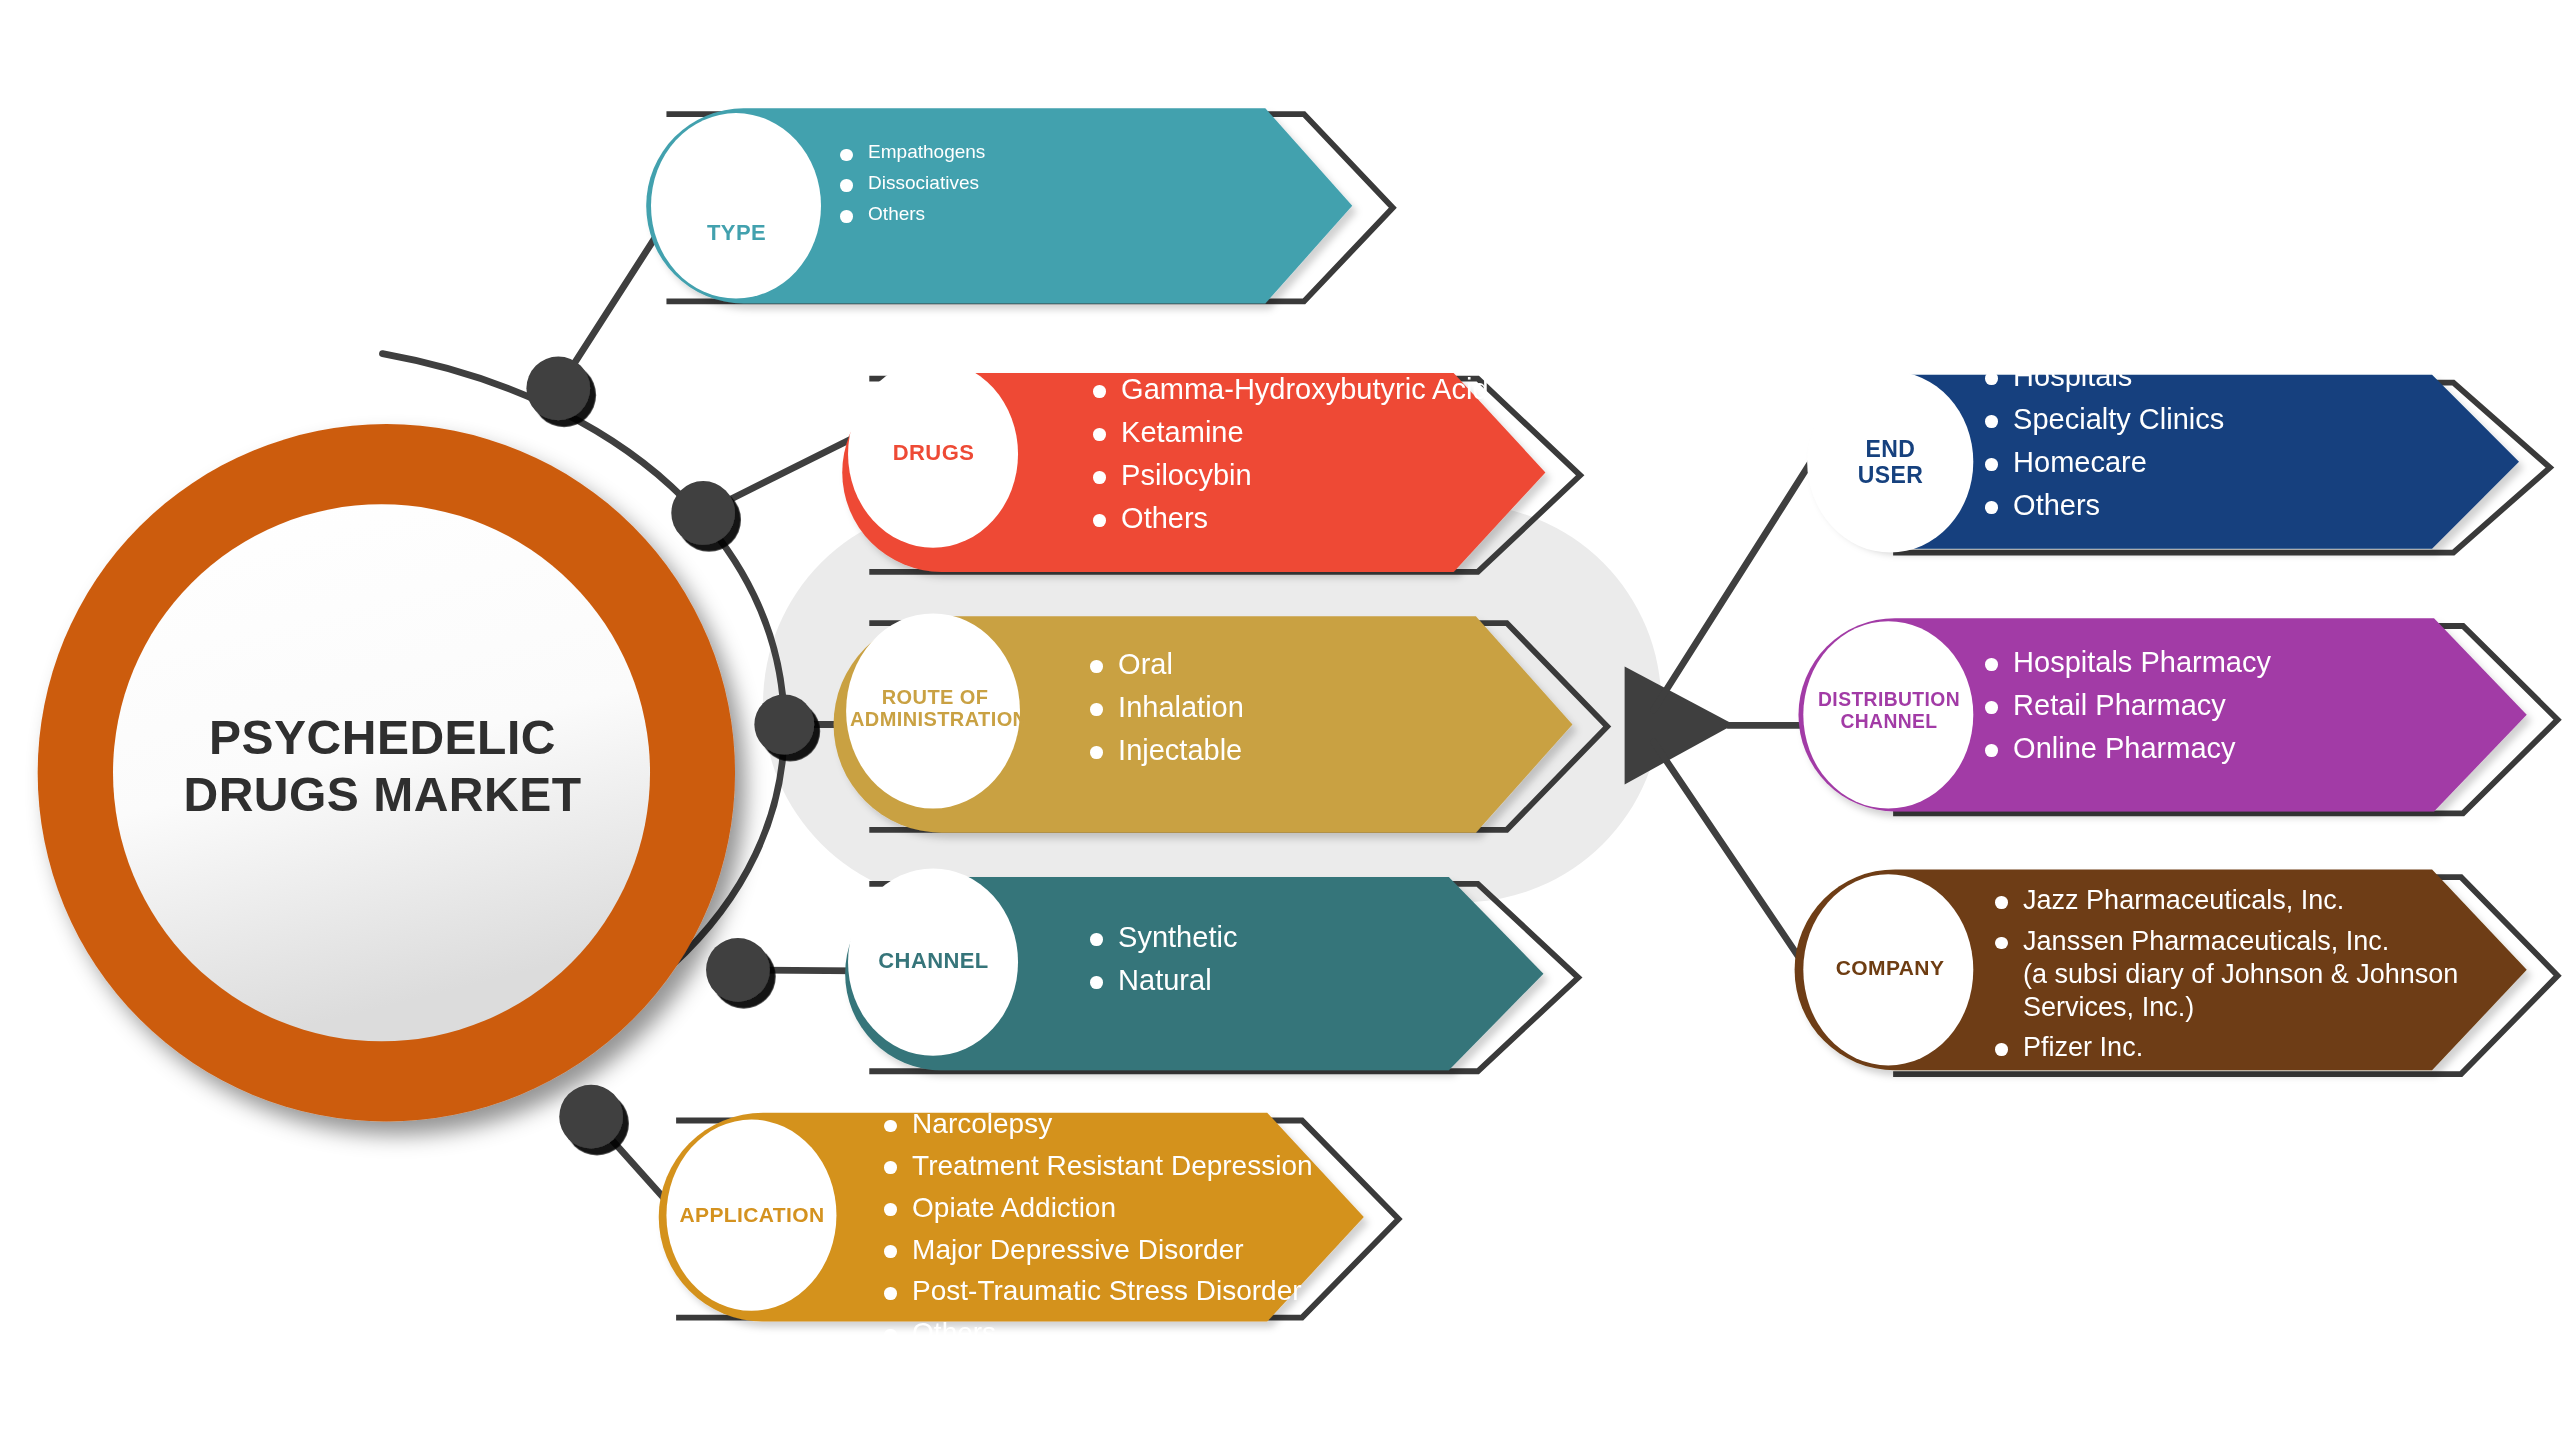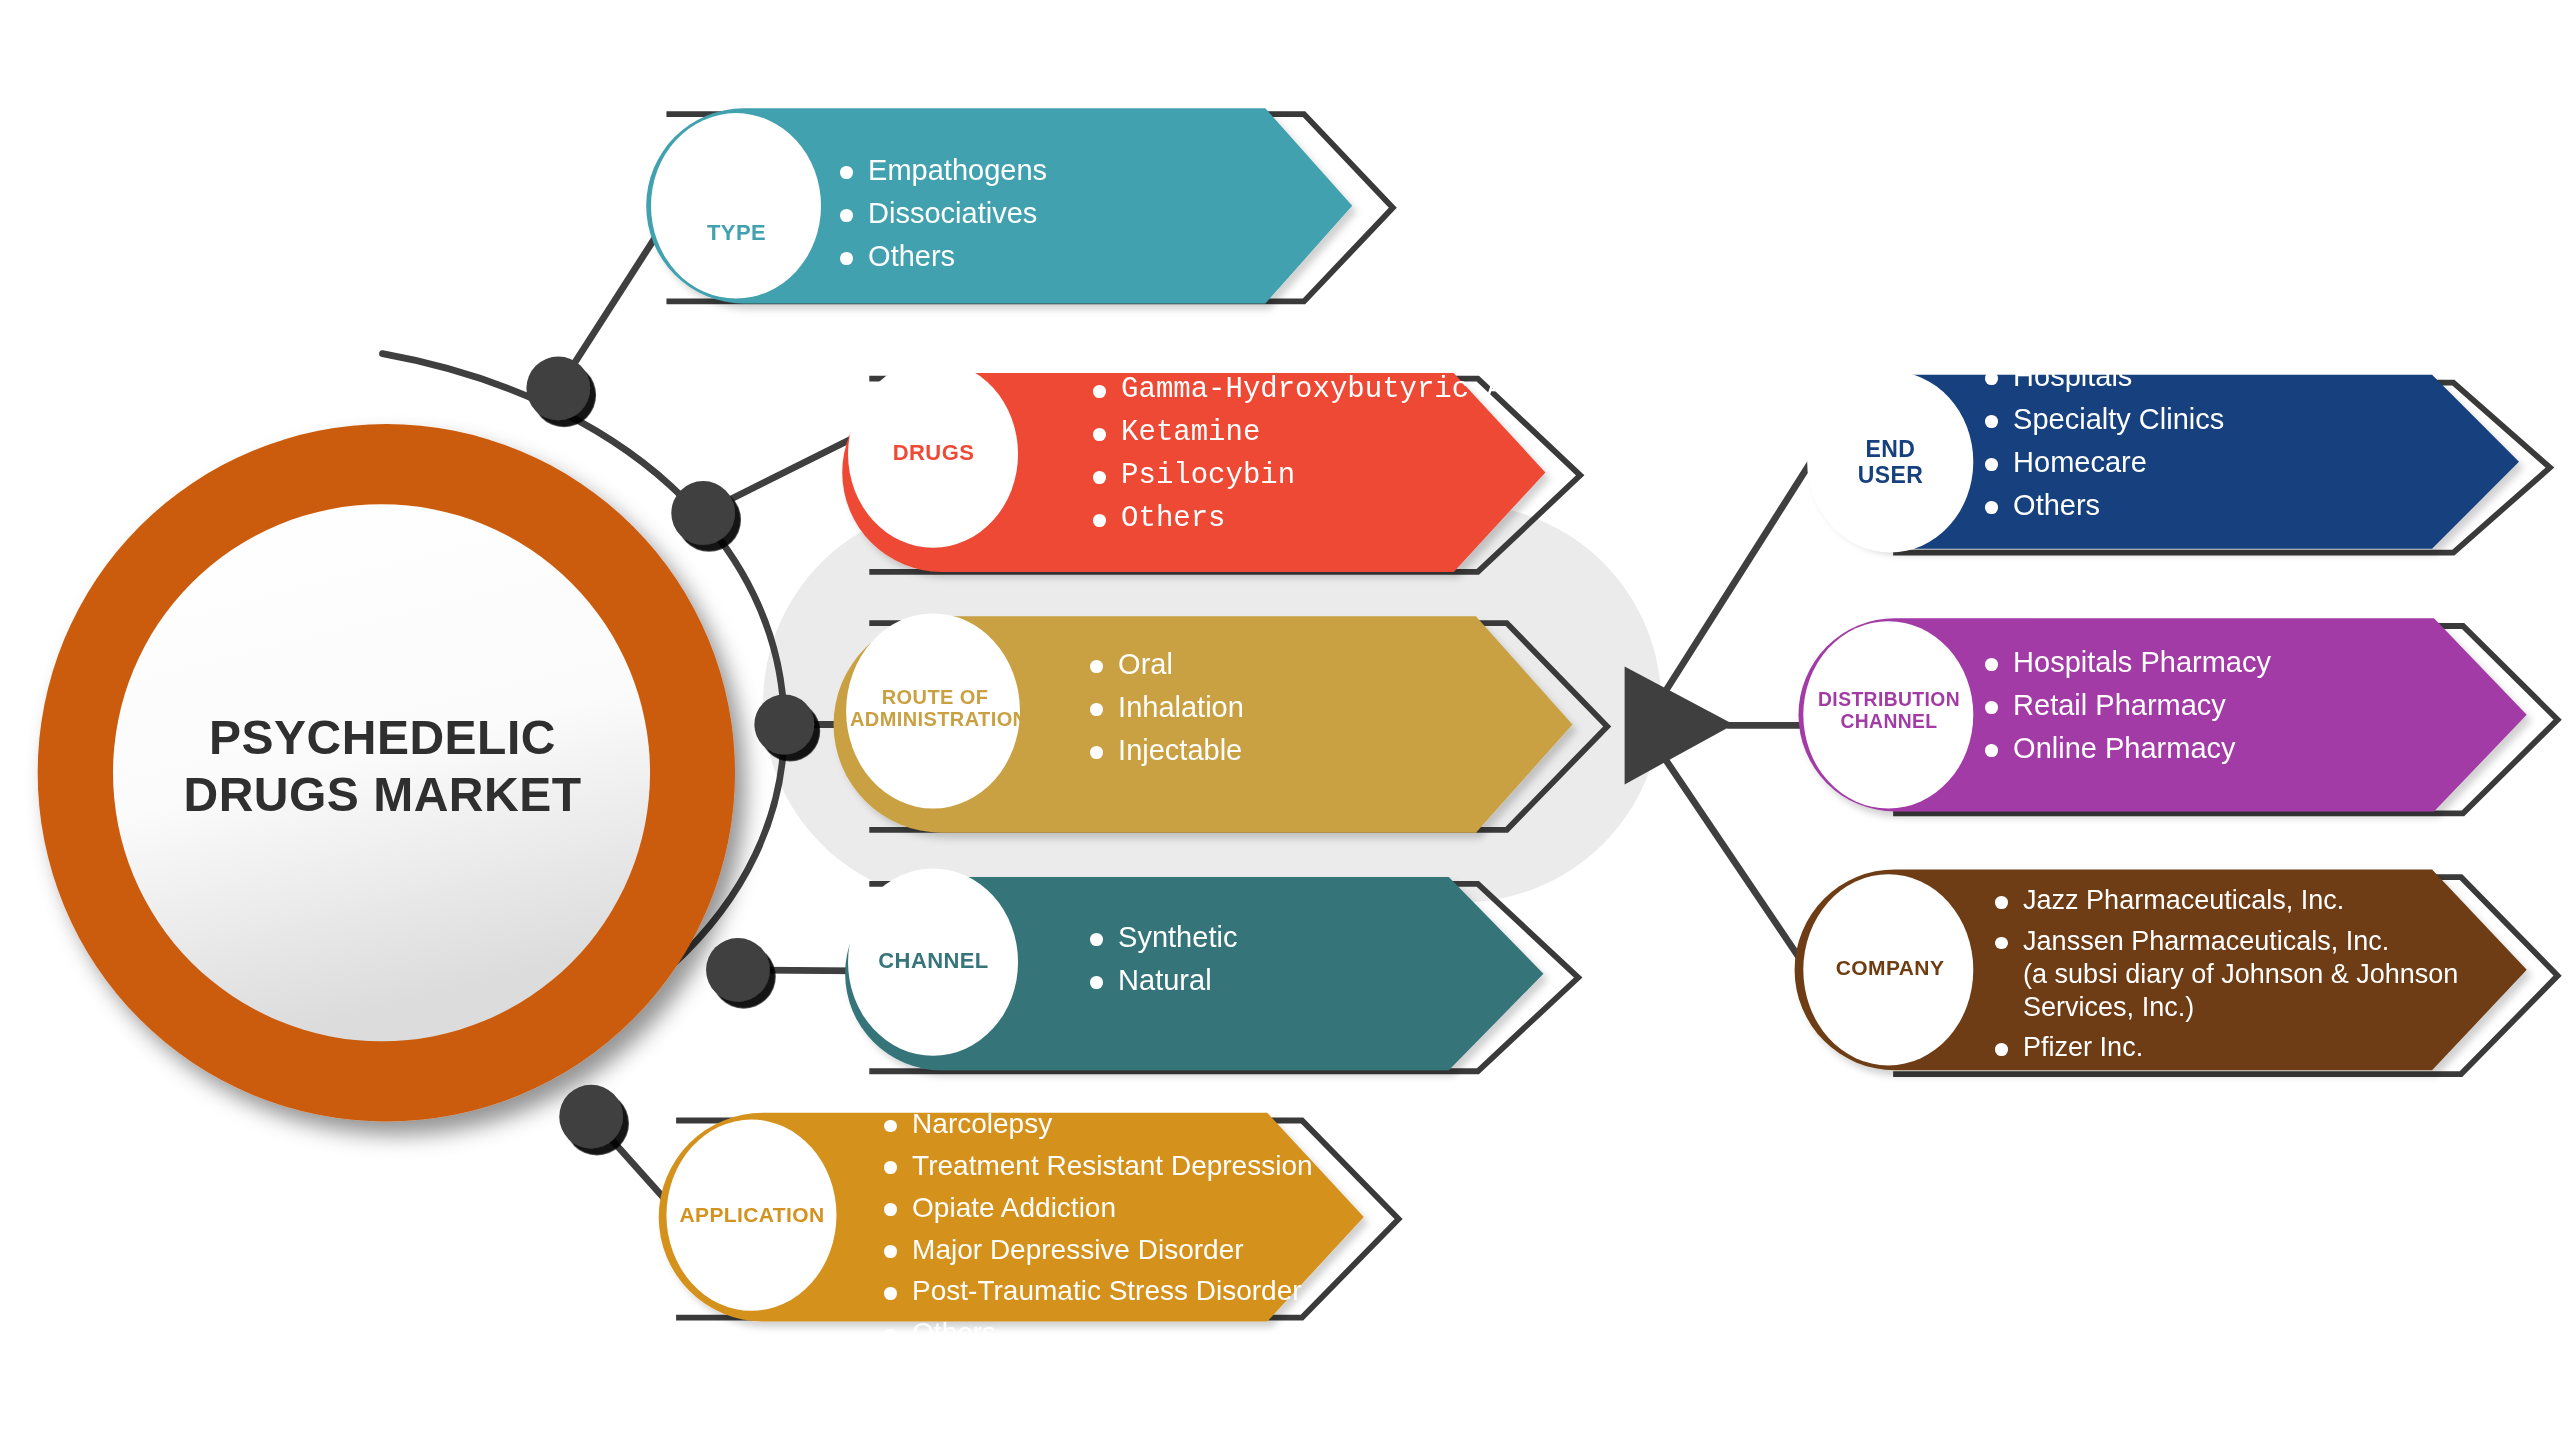--- a/index.html
+++ b/index.html
@@ -166,36 +166,36 @@
   <div class="band-label" style="left:670px;top:1203px;width:164px;font-size:21px;color:#d4921f;">APPLICATION</div>
 
   <div class="band-label" style="left:1813px;top:437px;width:155px;font-size:23px;color:#16417e;">END
 USER</div>
 
   <div class="band-label" style="left:1798px;top:689px;width:182px;font-size:19.3px;color:#a23ba6;">DISTRIBUTION
 CHANNEL</div>
 
   <div class="band-label" style="left:1808px;top:956px;width:164px;font-size:21px;color:#6e3d12;">COMPANY</div>
 
-  <div class="band-items" style="left:840px;top:153px;width:454px;font-size:29px;">
+  <div class="band-items" style="left:840px;top:140px;width:454px;font-size:19px;">
       <div class="li">
         <span class="dot"></span>
         <span class="txt">Empathogens</span>
       </div>
       <div class="li">
         <span class="dot"></span>
         <span class="txt">Dissociatives</span>
       </div>
       <div class="li">
         <span class="dot"></span>
         <span class="txt">Others</span>
       </div>
     </div>
 
-  <div class="band-items" style="left:1093px;top:372px;width:483px;font-size:29px;font-family:Liberation Mono, monospace;">
+  <div class="band-items" style="left:1093px;top:372px;width:483px;font-size:29px;">
       <div class="li">
         <span class="dot"></span>
         <span class="txt">Gamma-Hydroxybutyric Acid</span>
       </div>
       <div class="li">
         <span class="dot"></span>
         <span class="txt">Ketamine</span>
       </div>
       <div class="li">
         <span class="dot"></span>

